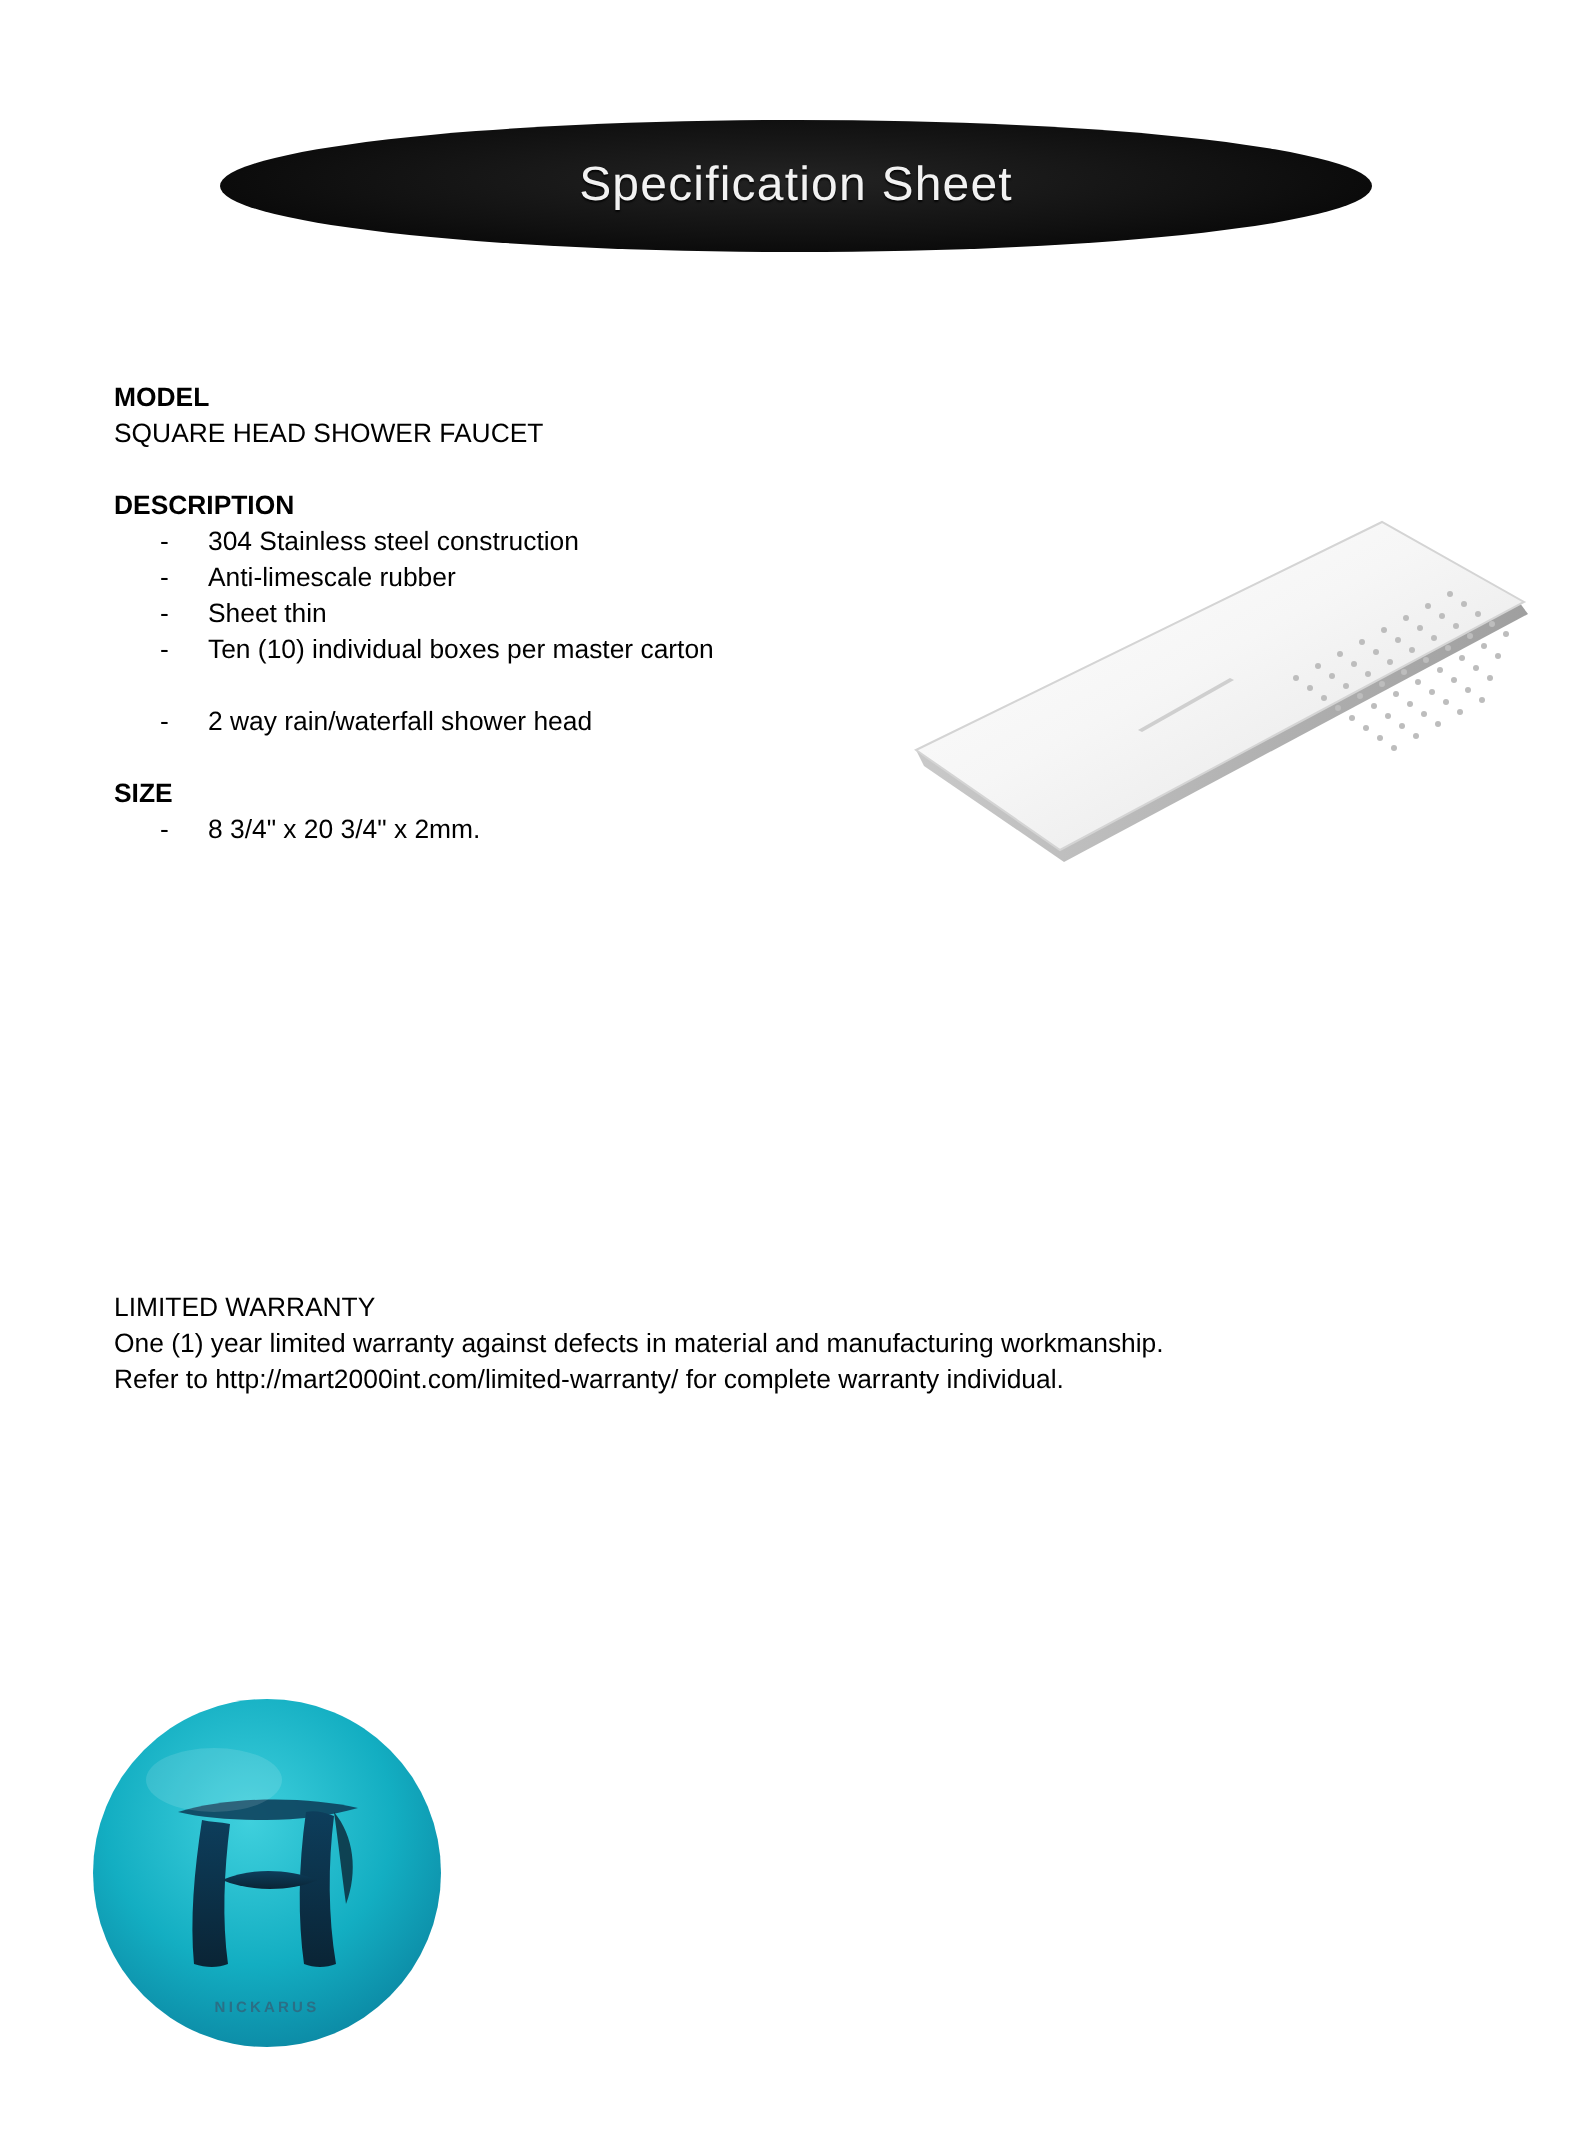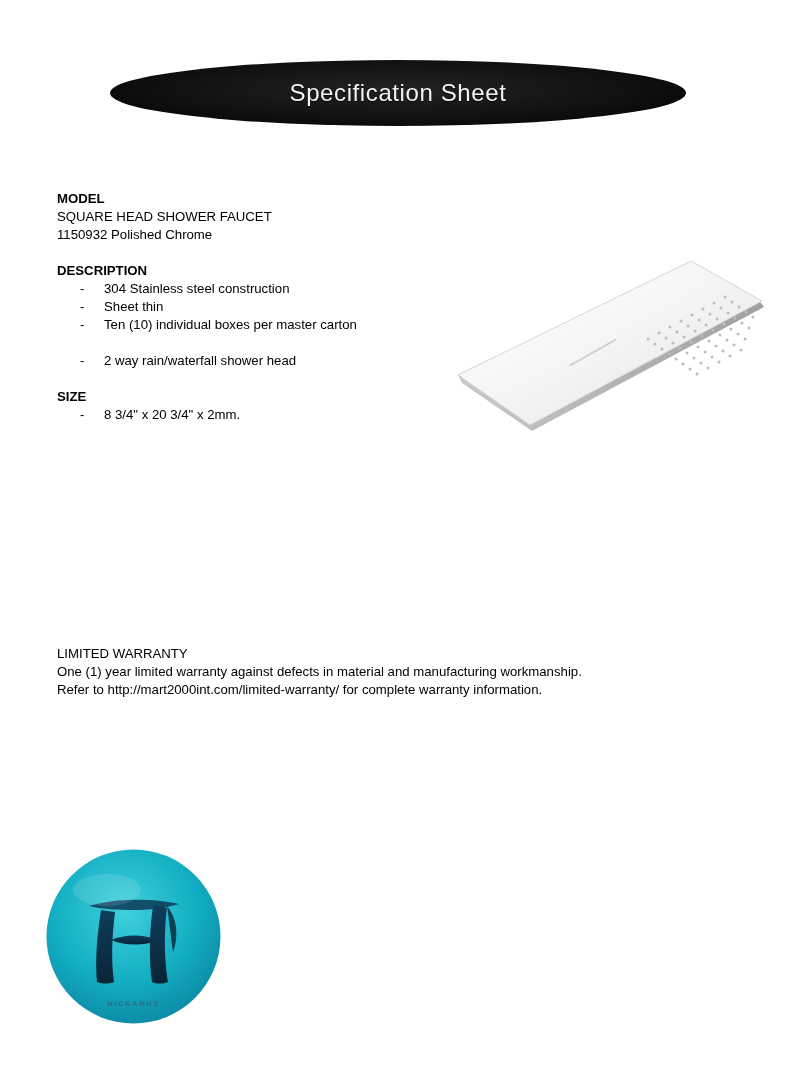--- a/index.html
+++ b/index.html
@@ -131,29 +131,29 @@
 
 <div class="banner">
   <div class="banner-title">Specification Sheet</div>
 </div>
 
 <div class="content">
 
   <div>
     <p class="sec-title">MODEL</p>
     <p class="plain-line">SQUARE HEAD SHOWER FAUCET</p>
-    <p class="plain-line">1150932 Polished Chrome</p>
   </div>
 
   <div class="gap"></div>
 
   <div>
     <p class="sec-title">DESCRIPTION</p>
     <ul class="bullets">
       <li>304 Stainless steel construction</li>
+      <li>Anti-limescale rubber</li>
       <li>Sheet thin</li>
       <li>Ten (10) individual boxes per master carton</li>
     </ul>
   </div>
 
   <div class="gap"></div>
 
   <div>
     <ul class="bullets">
       <li>2 way rain/waterfall shower head</li>
@@ -266,21 +266,21 @@
           <circle cx="229" cy="66" r="1.5"></circle>
           <circle cx="240" cy="60" r="1.5"></circle>
       </g>
     </g>
   </svg>
 </div>
 
 <div class="warranty">
   <p>LIMITED WARRANTY</p>
   <p>One (1) year limited warranty against defects in material and manufacturing workmanship.</p>
-  <p>Refer to http://mart2000int.com/limited-warranty/ for complete warranty information.</p>
+  <p>Refer to http://mart2000int.com/limited-warranty/ for complete warranty individual.</p>
 </div>
 
 <div class="logo">
   <svg width="177" height="177" viewBox="0 0 177 177" xmlns="http://www.w3.org/2000/svg">
     <defs>
       <radialGradient id="logoBg" cx="45%" cy="35%" r="75%">
         <stop offset="0%" stop-color="#3fd0dd"></stop>
         <stop offset="55%" stop-color="#13aec2"></stop>
         <stop offset="100%" stop-color="#0a7f9c"></stop>
       </radialGradient>

